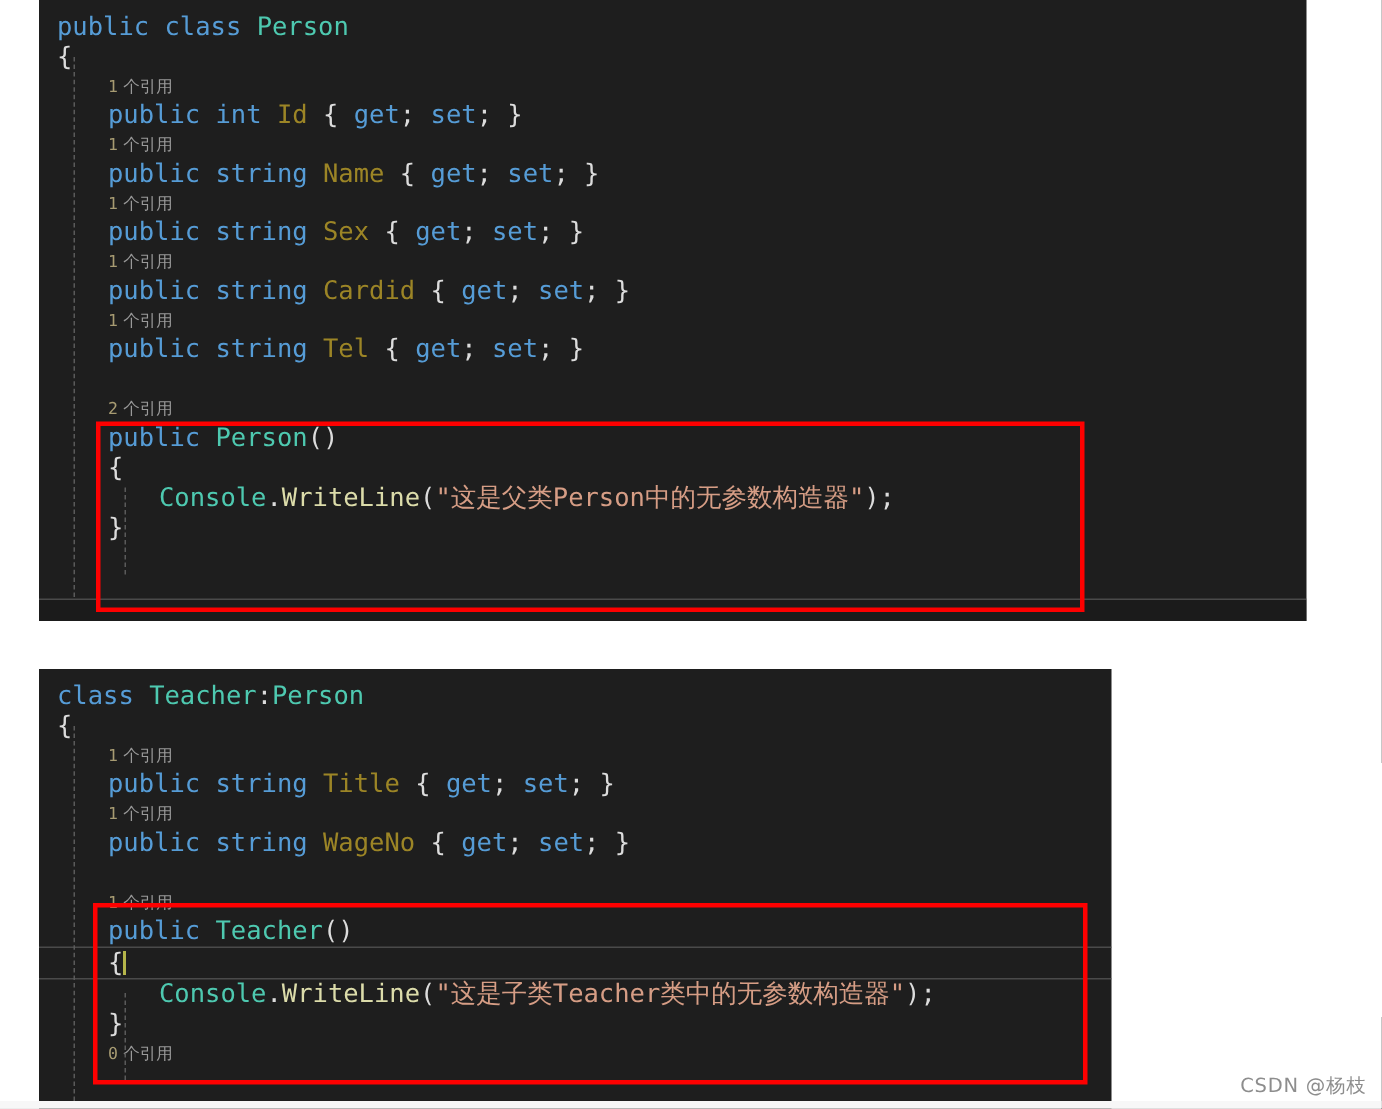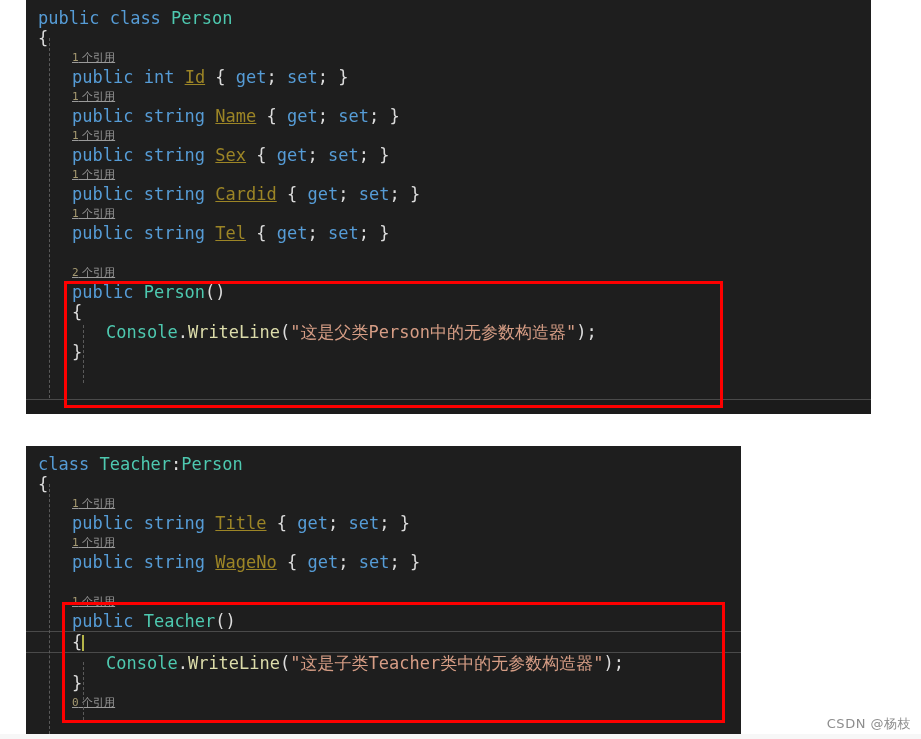--- a/index.html
+++ b/index.html
@@ -43,28 +43,27 @@
   
   .lens{
     position:relative;
     height:19px;
     line-height:19px;
     font-size:11px;
     font-family:"DejaVu Sans","Liberation Sans",sans-serif;
     color:#9a9a9a;
     padding-left:12px;
     white-space:pre;
-    text-decoration:underline;
   }
   .lens .num{color:#a79b72;font-family:"DejaVu Sans Mono","Liberation Mono",monospace;}
 
   
   .kw{color:#569cd6;}
   .typ{color:#4ec9b0;}
-  .prop{color:#9c8526;text-decoration:underline;}
+  .prop{color:#9c8526;}
   .meth{color:#dcdcaa;}
   .str{color:#d69d85;}
   .plain{color:#dcdcdc;}
 
   
   .guide{
     position:absolute;
     width:0px;
     border-left:1px dashed #5a5a5a;
     pointer-events:none;

